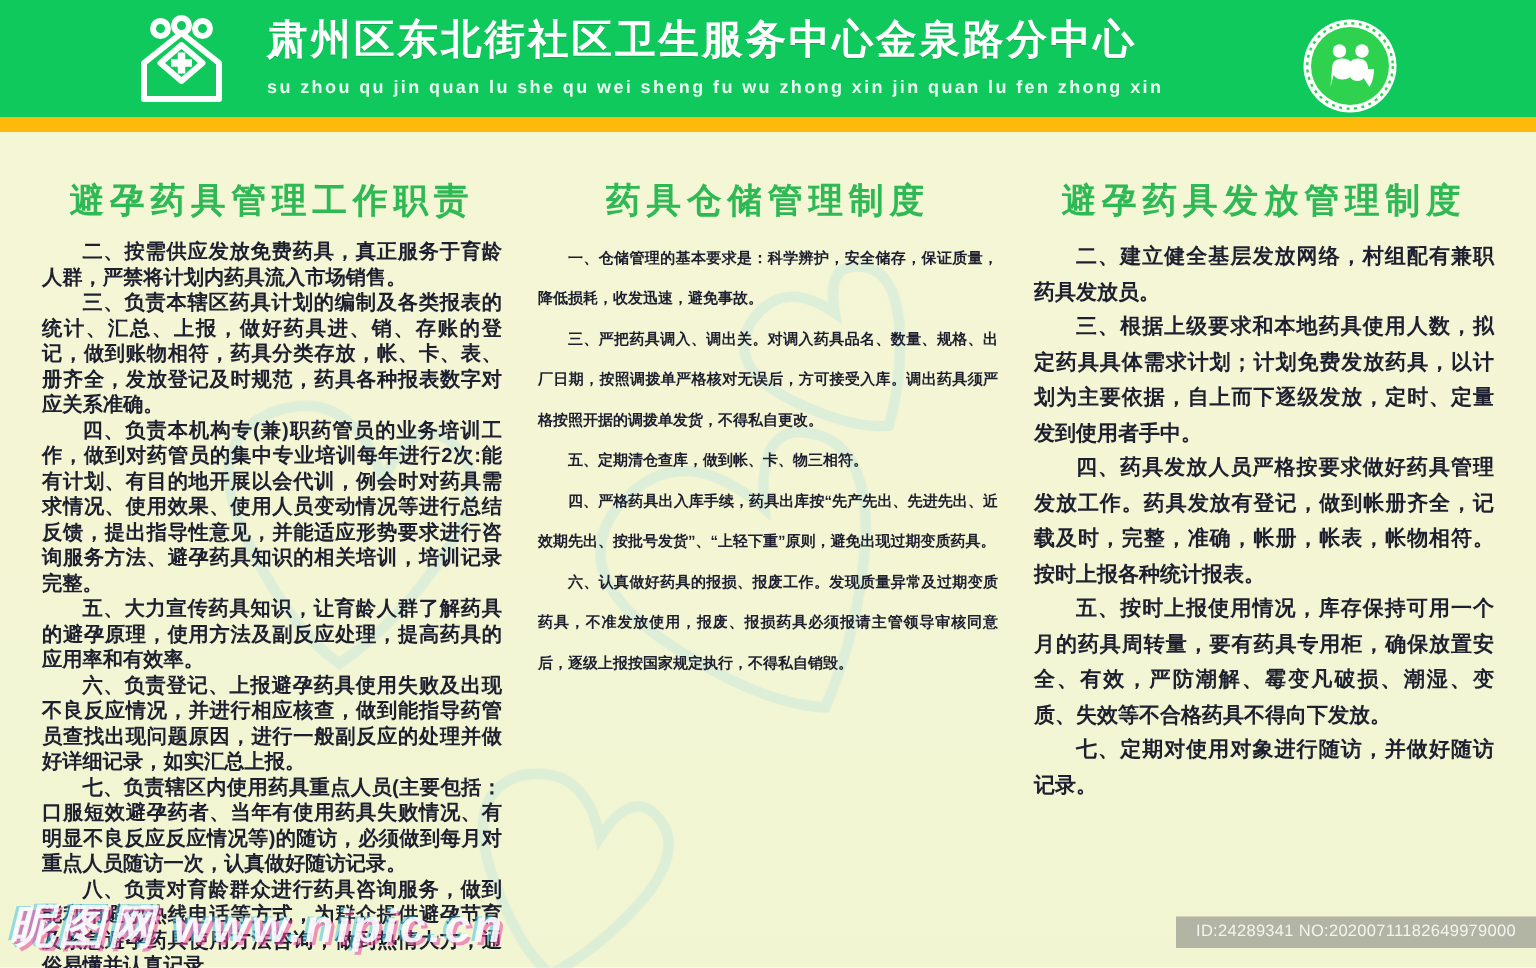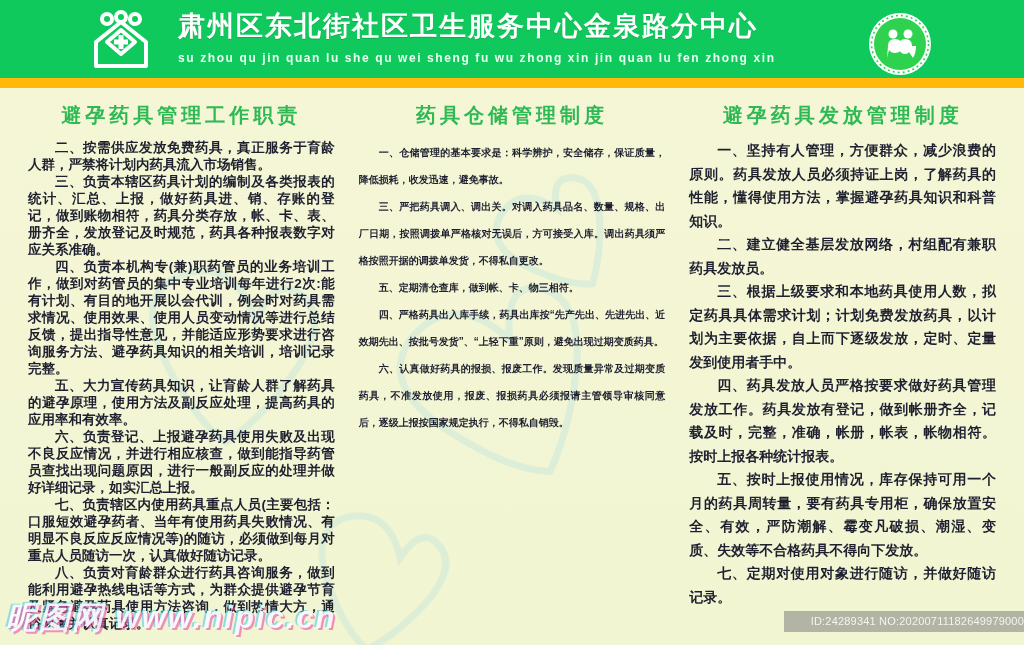--- a/index.html
+++ b/index.html
@@ -22,35 +22,35 @@
 
   
   .stripe { position:absolute; top:78px; left:0; width:1024px; height:10px; background:#ffb90a; }
 
   
   .content { position:absolute; top:88px; left:0; width:1024px; height:557px;
              display:flex; gap:24px; padding:8px 28px 0 28px; z-index:1; }
   .hearts { position:absolute; top:88px; left:0; width:1024px; height:557px; z-index:0; }
 
   .col { flex:1 1 0; position:relative; z-index:1; }
-  .col h2 { text-align:center; color:#2eb954; font-weight:bold; font-size:20px;
-            letter-spacing:4px; margin:6px 0 10px 0; white-space:nowrap; }
+  .col h2 { text-align:center; color:#2eb954; font-weight:bold; font-size:23px;
+            letter-spacing:4px; margin:22px 0 10px 0; white-space:nowrap; }
   .col p { color:#1e2030; text-align:justify; text-indent:2em; font-weight:600; }
   .col-1 p { font-size:13.5px; line-height:17px; }
   .col-2 p { font-size:10px;   line-height:27px; }
   .col-3 p { font-size:14px;   line-height:23.5px; }
 
   
   .wm-site { position:absolute; left:6px; bottom:6px; z-index:3;
              font-size:31px; font-weight:bold; font-style:italic;
              color:rgba(255,255,255,.88); letter-spacing:2px; white-space:nowrap;
              text-shadow:2px 2px 0 rgba(233,62,160,.55), -2px -1px 0 rgba(72,197,232,.55); }
   .wm-id { position:absolute; right:0; bottom:13px; z-index:3; width:240px; height:21px;
            background:rgba(125,125,125,.55); color:rgba(255,255,255,.85);
-           font-size:11px; line-height:21px; text-align:right; white-space:nowrap;
+           font-size:11px; line-height:21px; text-align:center; white-space:nowrap;
            letter-spacing:.2px; }
 </style>
 </head>
 <body>
 
 <div class="poster">
 
   <div class="header">
     <svg class="logo-left" viewBox="0 0 62 60" fill="none" stroke="#ffffff" stroke-width="4" stroke-linejoin="round">
       <circle cx="17" cy="9" r="5"></circle>
@@ -103,21 +103,20 @@
       <h2>药具仓储管理制度</h2>
       <p>一、仓储管理的基本要求是：科学辨护，安全储存，保证质量，降低损耗，收发迅速，避免事故。</p>
       <p>三、严把药具调入、调出关。对调入药具品名、数量、规格、出厂日期，按照调拨单严格核对无误后，方可接受入库。调出药具须严格按照开据的调拨单发货，不得私自更改。</p>
       <p>五、定期清仓查库，做到帐、卡、物三相符。</p>
       <p>四、严格药具出入库手续，药具出库按“先产先出、先进先出、近效期先出、按批号发货”、“上轻下重”原则，避免出现过期变质药具。</p>
       <p>六、认真做好药具的报损、报废工作。发现质量异常及过期变质药具，不准发放使用，报废、报损药具必须报请主管领导审核同意后，逐级上报按国家规定执行，不得私自销毁。</p>
     </section>
 
     <section class="col col-3">
       <h2>避孕药具发放管理制度</h2>
-      <p>一、坚持有人管理，方便群众，减少浪费的原则。药具发放人员必须持证上岗，了解药具的性能，懂得使用方法，掌握避孕药具知识和科普知识。</p>
       <p>二、建立健全基层发放网络，村组配有兼职药具发放员。</p>
       <p>三、根据上级要求和本地药具使用人数，拟定药具具体需求计划；计划免费发放药具，以计划为主要依据，自上而下逐级发放，定时、定量发到使用者手中。</p>
       <p>四、药具发放人员严格按要求做好药具管理发放工作。药具发放有登记，做到帐册齐全，记载及时，完整，准确，帐册，帐表，帐物相符。按时上报各种统计报表。</p>
       <p>五、按时上报使用情况，库存保持可用一个月的药具周转量，要有药具专用柜，确保放置安全、有效，严防潮解、霉变凡破损、潮湿、变质、失效等不合格药具不得向下发放。</p>
       <p>七、定期对使用对象进行随访，并做好随访记录。</p>
 
     </section>
 
   </div>
 

